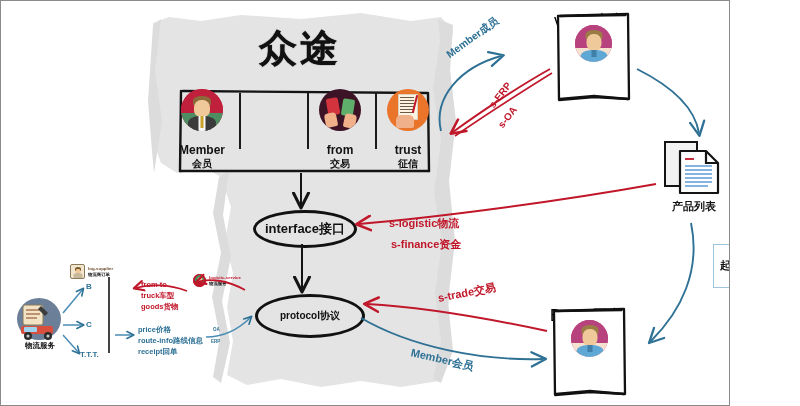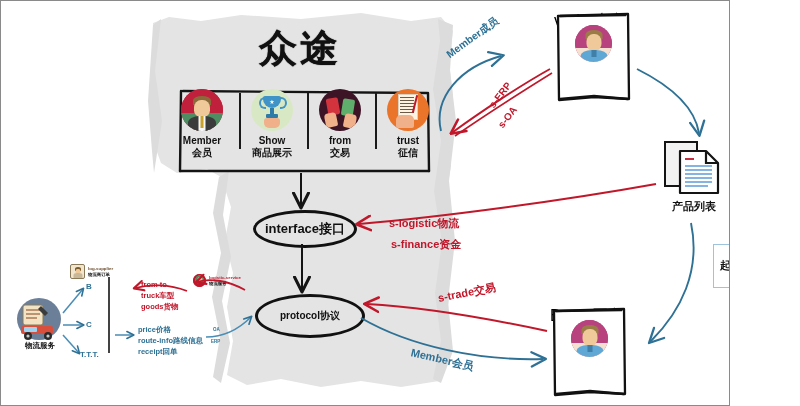--- a/index.html
+++ b/index.html
@@ -15,21 +15,21 @@
   #brand-title{
     left:258px;top:22px;font-size:38px;font-weight:bold;color:#111;
     letter-spacing:3px;font-family:"DejaVu Sans","Liberation Sans",sans-serif;
     text-shadow:0 0 1px #000;
   }
 
   
   #feature-strip{left:172px;top:88px;width:262px;height:78px;}
   .feat{position:absolute;top:0;width:58px;text-align:center;}
   .feat .circ{width:42px;height:42px;border-radius:50%;margin:0 auto;position:relative;overflow:hidden;}
-  .feat .en{font-size:10px;font-weight:bold;color:#111;margin-top:4px;line-height:1.15;}
+  .feat .en{font-size:12px;font-weight:bold;color:#111;margin-top:13px;line-height:1.15;}
   .feat .cn{font-size:10px;font-weight:bold;color:#111;line-height:1.15;}
   .divider{position:absolute;top:4px;width:2px;height:56px;background:#1a1a1a;}
 
   
   .av-bg{position:absolute;inset:0;}
   .av-head{position:absolute;left:50%;transform:translateX(-50%);border-radius:45% 45% 40% 40%;}
   .av-body{position:absolute;left:50%;transform:translateX(-50%);border-radius:42% 42% 0 0;}
   .av-hair{position:absolute;left:50%;transform:translateX(-50%);border-radius:50% 50% 0 0;}
 
   
@@ -97,33 +97,20 @@
         <div class="av-head" style="top:11px;width:16px;height:17px;background:#f0c99a;"></div>
         <div class="av-body" style="top:27px;width:28px;height:16px;background:#3b3b3b;"></div>
         <div class="abs" style="left:50%;transform:translateX(-50%);top:27px;width:7px;height:15px;background:#f7f7f7;"></div>
         <div class="abs" style="left:50%;transform:translateX(-50%);top:27px;width:3px;height:12px;background:#c9a227;"></div>
       </div>
       <div class="en">Member</div>
       <div class="cn">会员</div>
     </div>
     <div class="divider" style="left:66px;"></div>
 
-    <div class="feat" style="left:70px;">
-      <div class="circ" style="background:#d9e8c4;">
-        <div class="abs" style="left:12px;top:7px;width:18px;height:12px;background:#3f93c6;border-radius:2px 2px 9px 9px;"></div>
-        <div class="abs" style="left:8px;top:8px;width:5px;height:8px;border:2px solid #3f93c6;border-right:none;border-radius:6px 0 0 6px;"></div>
-        <div class="abs" style="left:29px;top:8px;width:5px;height:8px;border:2px solid #3f93c6;border-left:none;border-radius:0 6px 6px 0;"></div>
-        <div class="abs" style="left:19px;top:19px;width:4px;height:6px;background:#2f7ba8;"></div>
-        <div class="abs" style="left:15px;top:25px;width:12px;height:4px;background:#2f7ba8;border-radius:1px;"></div>
-        <div class="abs" style="left:13px;top:29px;width:16px;height:10px;background:#f0b08a;border-radius:3px 3px 5px 5px;"></div>
-        <div class="abs" style="left:18px;top:10px;width:6px;height:6px;color:#fff;font-size:6px;text-align:center;line-height:6px;">★</div>
-      </div>
-      <div class="en">Show</div>
-      <div class="cn">商品展示</div>
-    </div>
     <div class="divider" style="left:134px;"></div>
 
     <div class="feat" style="left:138px;">
       <div class="circ" style="background:#3d1326;">
         <div class="abs" style="left:8px;top:9px;width:12px;height:17px;background:#d2333d;border-radius:2px;transform:rotate(-10deg);"></div>
         <div class="abs" style="left:23px;top:10px;width:12px;height:17px;background:#5fae6b;border-radius:2px;transform:rotate(9deg);"></div>
         <div class="abs" style="left:6px;top:24px;width:12px;height:14px;background:#f0b08a;border-radius:4px 4px 2px 2px;transform:rotate(-12deg);"></div>
         <div class="abs" style="left:25px;top:25px;width:12px;height:14px;background:#f0b08a;border-radius:4px 4px 2px 2px;transform:rotate(12deg);"></div>
       </div>
       <div class="en">from</div>

